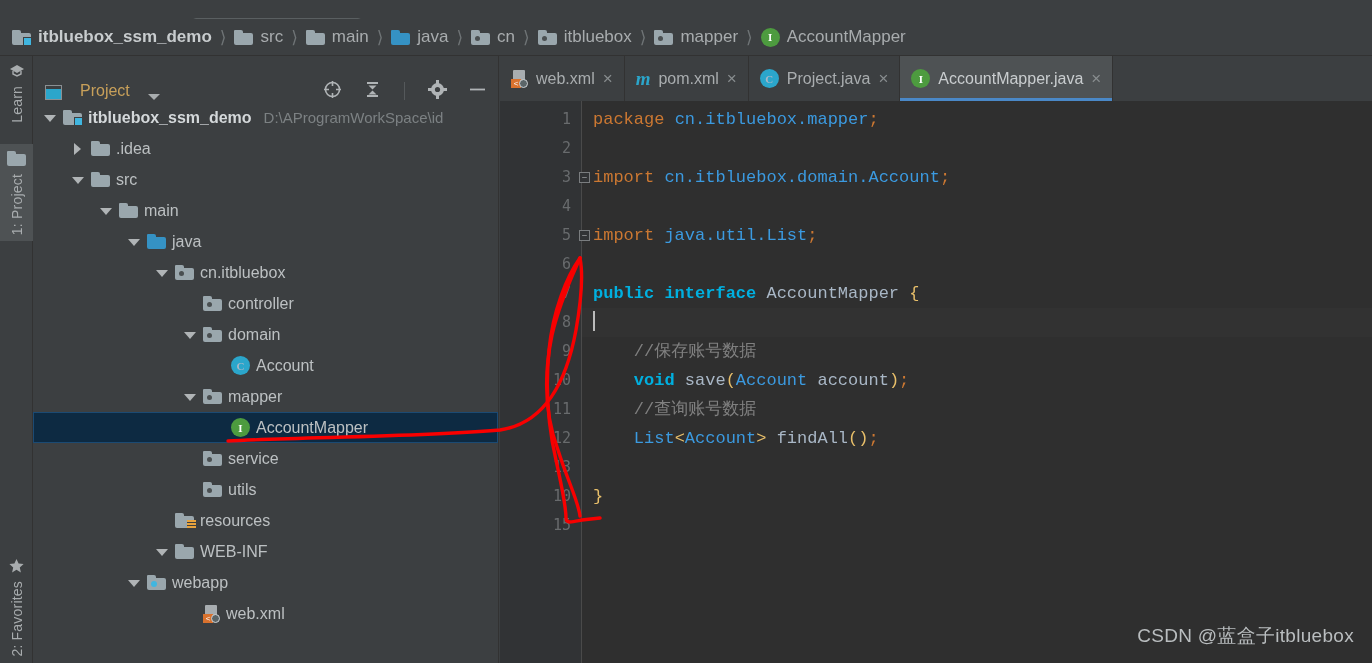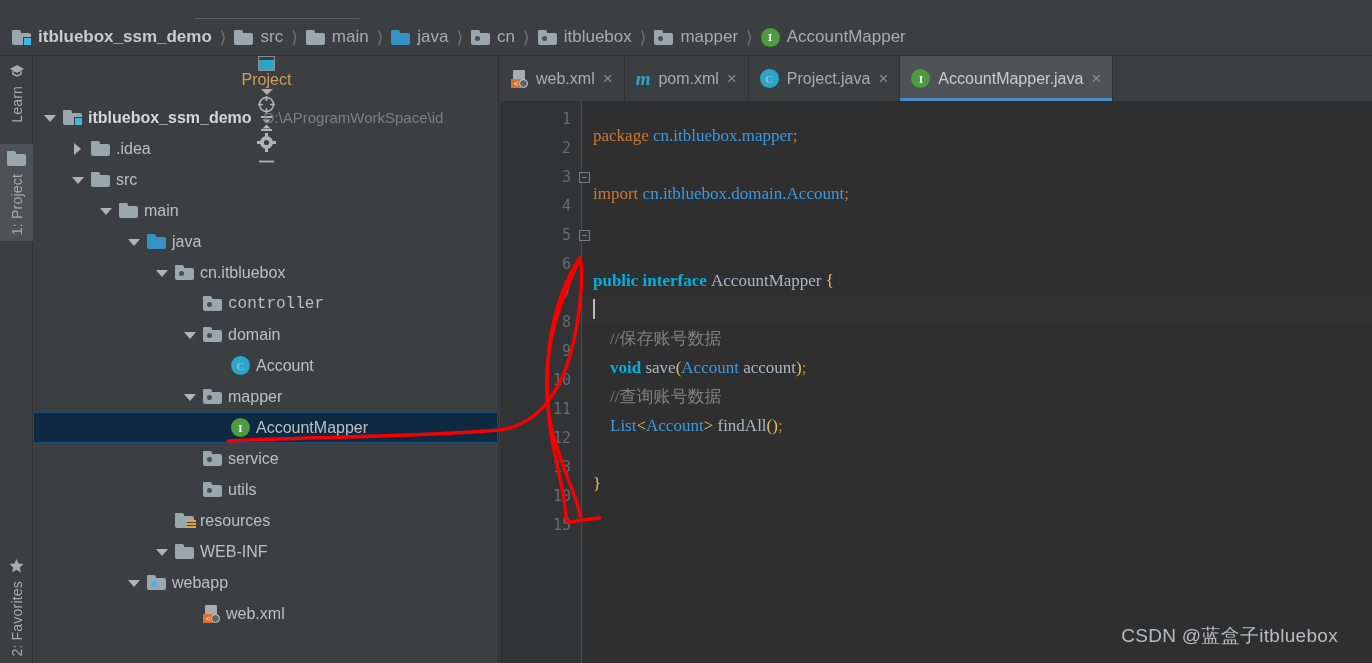--- a/index.html
+++ b/index.html
@@ -95,21 +95,21 @@
   .rail-project { top: 88px; }
   .rail-fav { bottom: 0; }
   .rail-ico { width: 17px; height: 17px; display:flex; align-items:center; justify-content:center; }
 
   
   .panel {
     position: absolute; left: 33px; top: 56px; width: 466px; height: 607px;
     background: #3c3f41; border-right: 1px solid #323232;
   }
   .panel-head {
-    height: 44px; display: flex; align-items: center; padding: 0 10px 0 12px; gap: 0; flex-direction: column;
+    height: 44px; display: flex; align-items: flex-end; padding: 0 10px 0 12px; gap: 18px;
   }
   .panel-title { color: #c8a05a; font-size: 16px; }
   .ic-window { width: 17px; height: 15px; border: 1px solid #8b9093; flex: none;
                background: #2ba6cb; box-shadow: inset 0 -9px 0 #2ba6cb, inset 0 3px 0 #3c3f41; }
   .caret-dn { width:0;height:0;border-left:6px solid transparent;border-right:6px solid transparent;
               border-top:6px solid #a8acae; }
   .panel-head .spacer { flex: 1; }
   .hd-ico { width: 22px; height: 22px; display:flex;align-items:center;justify-content:center; }
   .hd-sep { width:1px; height:18px; background:#55595b; margin:0 3px; }
 
@@ -166,40 +166,40 @@
   .gutter {
     width: 82px; flex: none; background: #313335; position: relative;
     border-right: 1px solid #4a4a4a; padding-top: 4px;
   }
   .gline { height: 29px; line-height: 29px; text-align: right; padding-right: 10px;
            color: #686b6d; font-size: 15px; font-family: "DejaVu Sans Mono", monospace; position:relative; }
   .fold { position: absolute; right: -9px; top: 9px; width: 11px; height: 11px;
           border: 1px solid #7a7d7f; color:#9a9d9f; font-size:9px; line-height:9px; text-align:center;
           background:#313335; }
   .code {
-    flex: 1; padding-top: 20px; font-family: Liberation Serif, serif;
+    flex: 1; padding-top: 4px; font-family: Liberation Mono, monospace;
     font-size: 17px; position: relative;
   }
   .cline { height: 29px; line-height: 29px; padding-left: 11px; white-space: pre; }
   .cline.caret-line { background: #323232; }
   .caret { display:inline-block; width:2px; height:20px; background:#bbb; vertical-align:-4px; }
   .kw { color: #cc7832; }
   .kw2 { color: #00b0e0; font-weight: bold; }
   .str { color: #3b9ae0; }
   .pkgname { color: #3b9ae0; }
   .cls { color: #a9b7c6; }
   .cmt { color: #808080; }
   .punc { color: #cc7832; }
   .brace { color: #e8bf6a; }
   .plain { color: #a9b7c6; }
   .typ { color: #a9b7c6; }
 
   .annotation { position: absolute; left: 0; top: 0; width: 1372px; height: 663px;
                 pointer-events: none; }
-  .watermark { position: absolute; right: 34px; bottom: 14px; color: #b9bdbf;
+  .watermark { position: absolute; right: 18px; bottom: 14px; color: #b9bdbf;
                font-size: 19px; letter-spacing: .3px; }
 </style>
 </head>
 <body>
 
 <div id="app">
 
   <div class="toolbar">
     <div class="tb-ico">
       <svg width="17" height="14">
@@ -465,21 +465,21 @@
           </span>
           <span class="node-label">java</span>
         </div>
         <div class="node" style="padding-left: 122px;">
           <span class="tw open"></span>
           <span class="ic-folder pkg">
             <i></i>
           </span>
           <span class="node-label">cn.itbluebox</span>
         </div>
-        <div class="node" style="padding-left: 150px; font-family: Liberation Mono, monospace;">
+        <div class="node" style="padding-left: 150px;">
           <span class="tw "></span>
           <span class="ic-folder pkg">
             <i></i>
           </span>
           <span class="node-label">controller</span>
         </div>
         <div class="node" style="padding-left: 150px;">
           <span class="tw open"></span>
           <span class="ic-folder pkg">
             <i></i>
@@ -593,20 +593,21 @@
           <div class="gline">12</div>
           <div class="gline">13</div>
           <div class="gline">10</div>
           <div class="gline">15</div>
         </div>
       <div class="code" id="code">
           <div class="cline"><span class="kw">package </span><span class="pkgname">cn.itbluebox.mapper</span><span class="punc">;</span></div>
           <div class="cline">&nbsp;</div>
           <div class="cline"><span class="kw">import </span><span class="pkgname">cn.itbluebox.domain.Account</span><span class="punc">;</span></div>
           <div class="cline">&nbsp;</div>
+          <div class="cline"><span class="kw">import </span><span class="pkgname">java.util.List</span><span class="punc">;</span></div>
           <div class="cline">&nbsp;</div>
           <div class="cline"><span class="kw2">public </span><span class="kw2">interface </span><span class="plain">AccountMapper </span><span class="brace">{</span></div>
           <div class="cline caret-line"><span class="caret"></span></div>
           <div class="cline"><span class="cmt">    //保存账号数据</span></div>
           <div class="cline"><span class="plain">    </span><span class="kw2">void</span><span class="plain"> save</span><span class="brace">(</span><span class="str">Account</span><span class="typ"> account</span><span class="brace">)</span><span class="punc">;</span></div>
           <div class="cline"><span class="cmt">    //查询账号数据</span></div>
           <div class="cline"><span class="plain">    </span><span class="str">List</span><span class="brace">&lt;</span><span class="str">Account</span><span class="brace">&gt;</span><span class="plain"> findAll</span><span class="brace">(</span><span class="brace">)</span><span class="punc">;</span></div>
           <div class="cline">&nbsp;</div>
           <div class="cline"><span class="brace">}</span></div>
           <div class="cline">&nbsp;</div>

